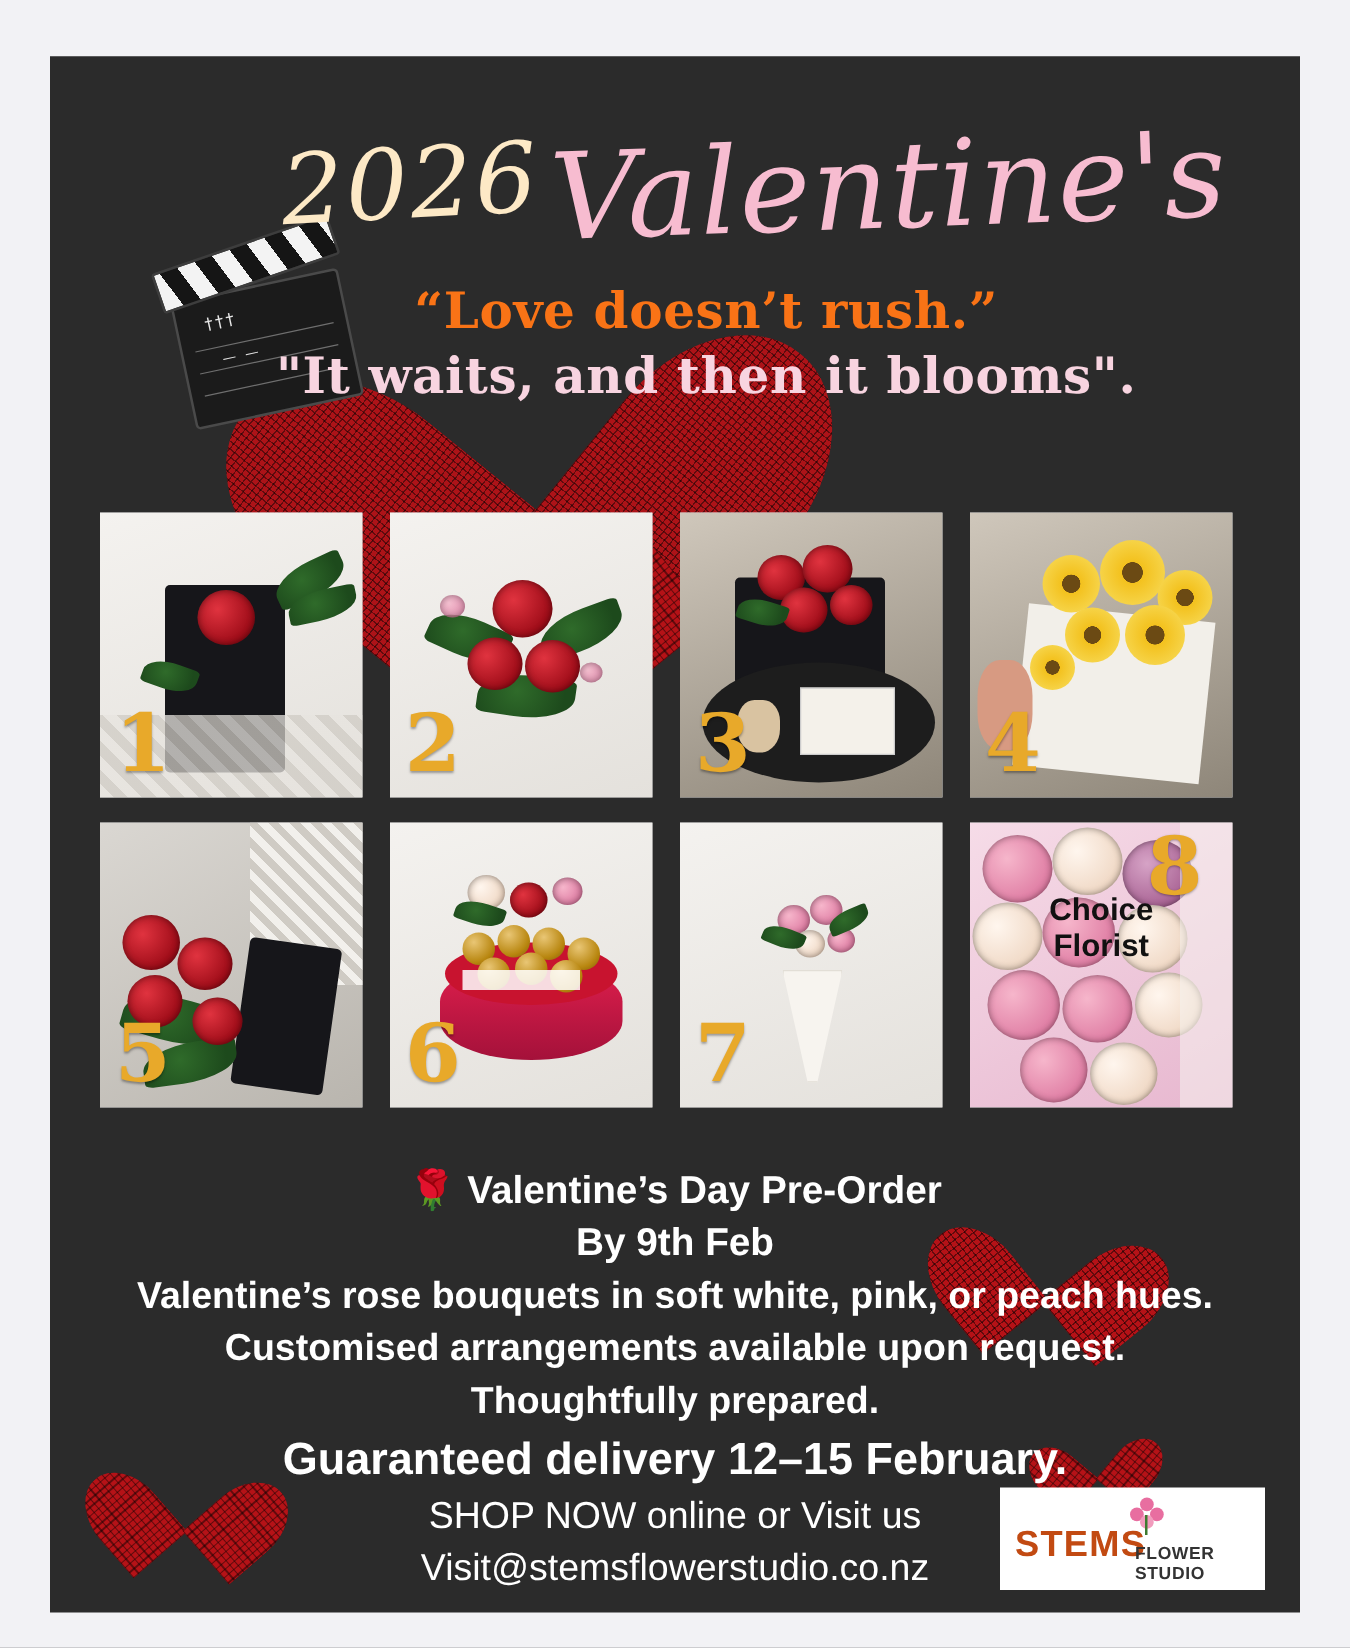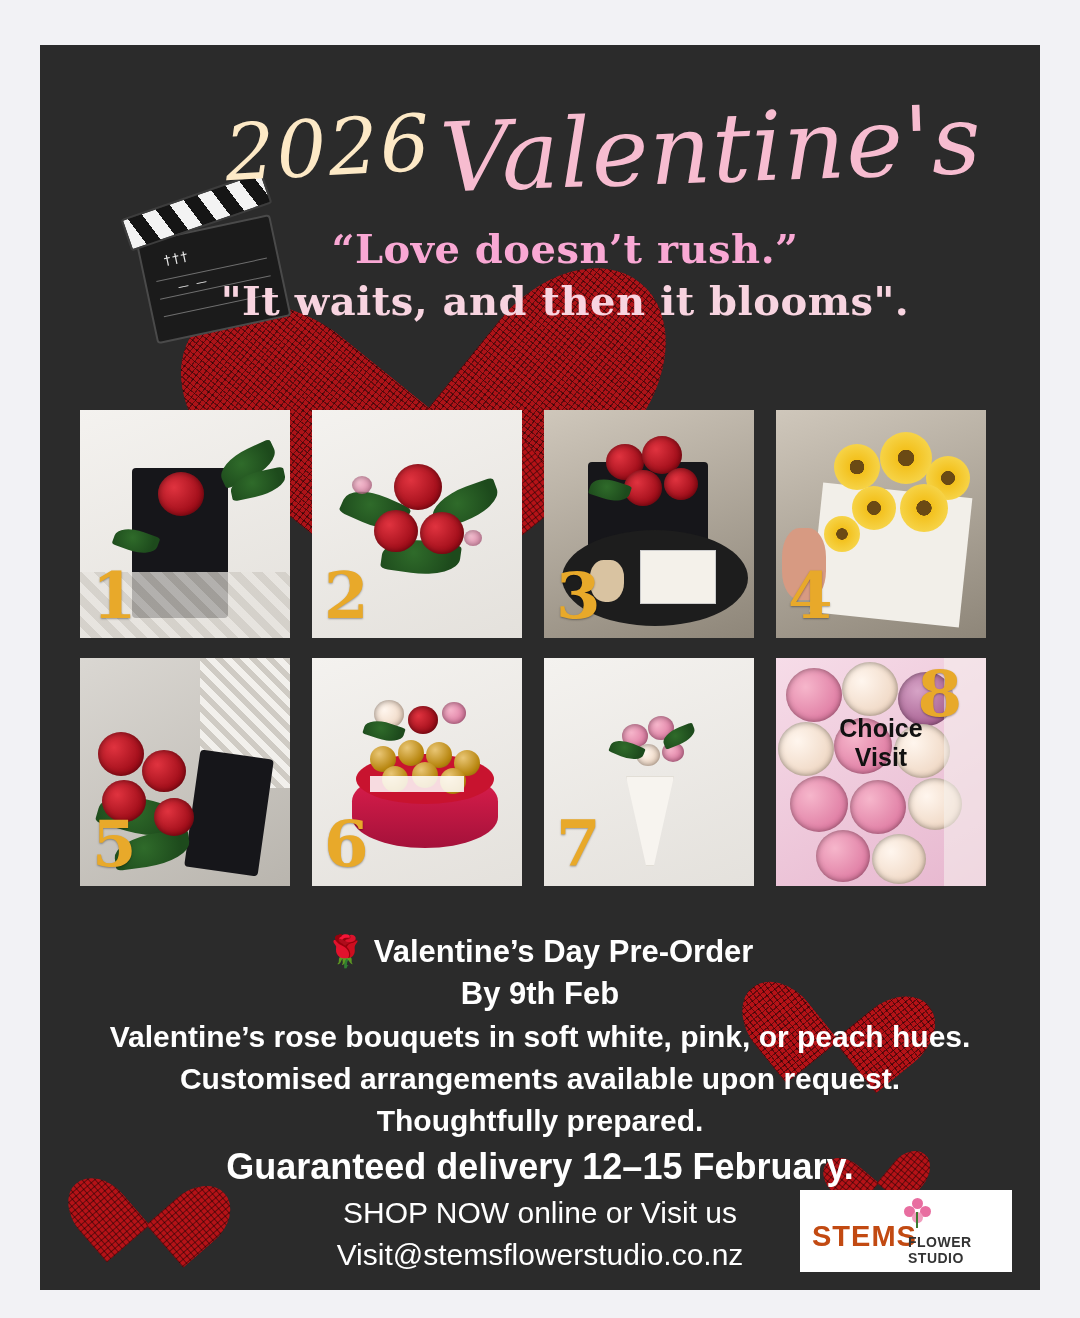--- a/index.html
+++ b/index.html
@@ -133,21 +133,21 @@
     width: 100%;
     text-align: center;
     font-family: "DejaVu Serif", serif;
     font-weight: bold;
     letter-spacing: .5px;
   }
   .quote1 {
     top: 180px;
     left: 25px;
     font-size: 40px;
-    color: #f9a8d4;
+    color: #f97316;
   }
   .quote2 {
     top: 232px;
     left: 25px;
     font-size: 40px;
     color: #f8d4e0;
   }
 
   
   .grid {
@@ -437,21 +437,21 @@
         <div class="rose pink" style="left:122px; top:14px; width:56px; height:54px; background:radial-gradient(circle at 35% 35%,#d6a3c6 0%,#a96394 70%,#7c4470 100%);"></div>
         <div class="rose cream" style="left:2px; top:64px; width:56px; height:54px;"></div>
         <div class="rose pink" style="left:58px; top:60px; width:58px; height:56px;"></div>
         <div class="rose cream" style="left:118px; top:66px; width:56px; height:54px;"></div>
         <div class="rose pink" style="left:14px; top:118px; width:58px; height:56px;"></div>
         <div class="rose pink" style="left:74px; top:122px; width:56px; height:54px;"></div>
         <div class="rose cream" style="left:132px; top:120px; width:54px; height:52px;"></div>
         <div class="rose pink" style="left:40px; top:172px; width:54px; height:52px;"></div>
         <div class="rose cream" style="left:96px; top:176px; width:54px; height:50px;"></div>
         <div style="position:absolute; right:0; top:0; width:42px; height:100%; background:rgba(245,242,238,.55);"></div>
-        <div class="overlay-label two-line"><span>Choice</span><br><span>Visit</span></div>
+        <div class="overlay-label two-line"><span>Choice</span><br><span>Florist</span></div>
         <div class="num">8</div>
       </div>
     </div>
 
     <div class="heart heart-order">
         <div class="shape"></div>
       </div>
     <div class="heart heart-small">
         <div class="shape"></div>
       </div>

